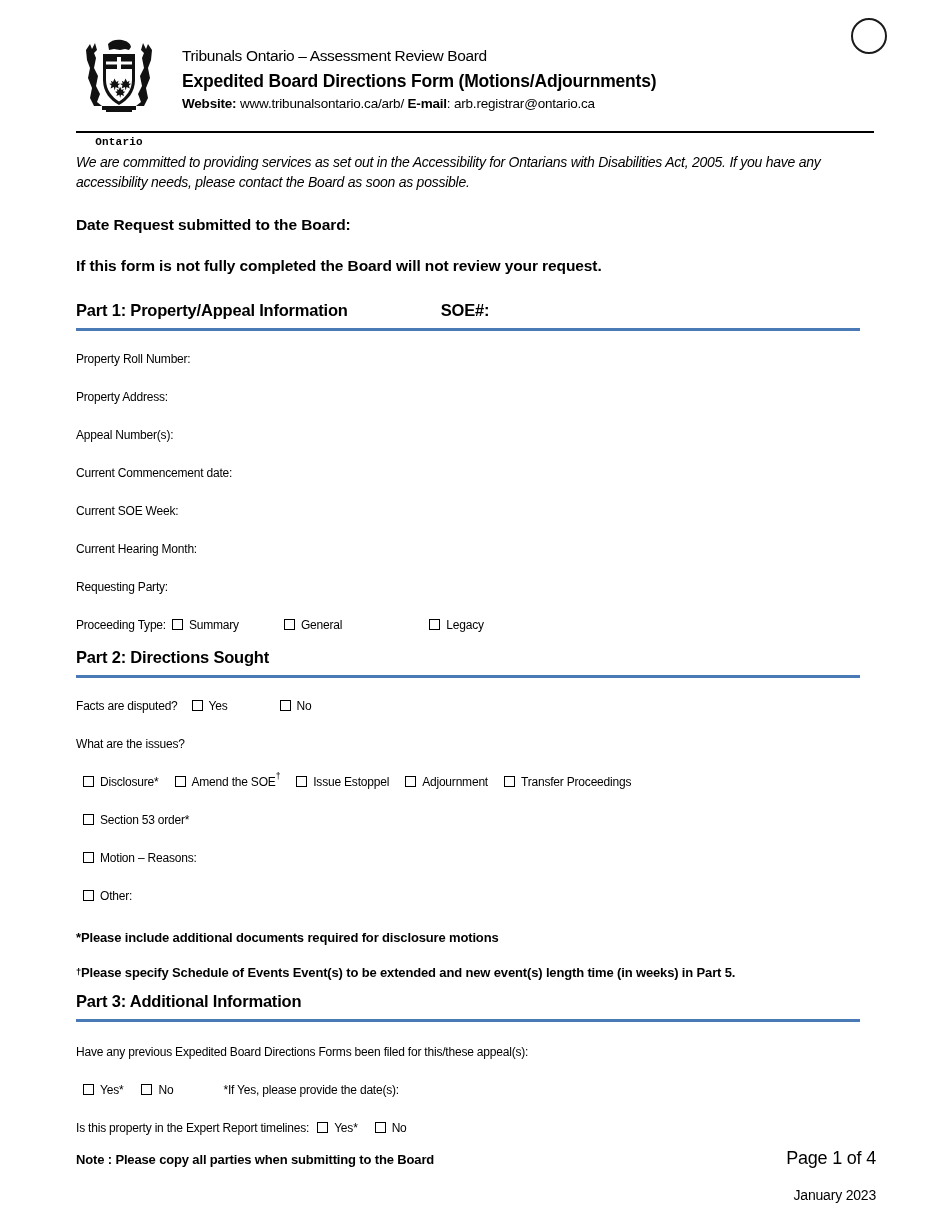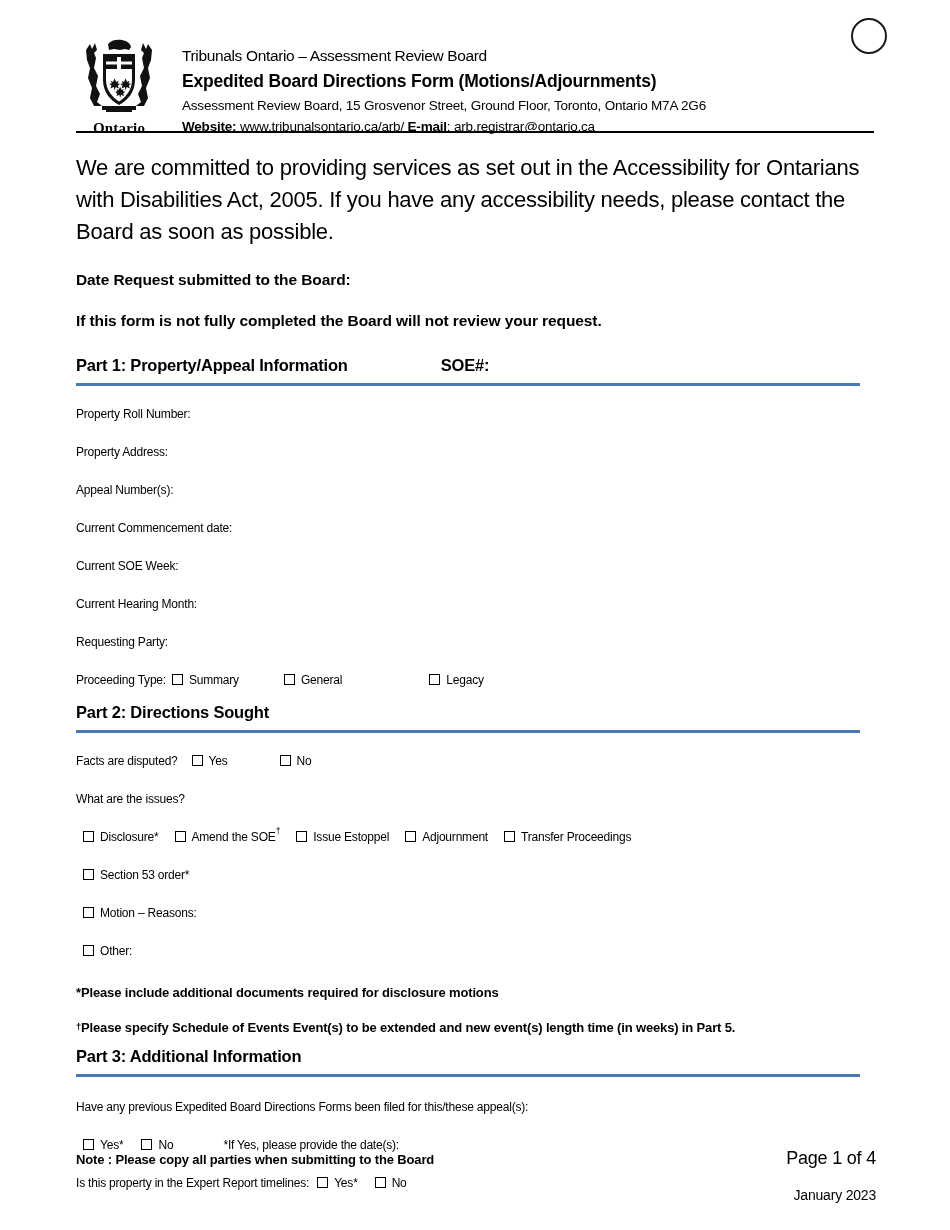--- a/index.html
+++ b/index.html
@@ -45,25 +45,25 @@
   .crest {
     width: 86px;
     flex: 0 0 86px;
     display: flex;
     flex-direction: column;
     align-items: center;
     padding-top: 2px;
   }
   .crest svg { display: block; }
   .crest-word {
-    font-family: Liberation Serif, serif;
-    font-size: 15px;
+    font-family: Liberation Mono, monospace;
+    font-size: 11px;
     font-weight: bold;
     letter-spacing: .2px;
-    margin-top: 1px;
+    margin-top: 17px;
     line-height: 1;
   }
   .masthead-text {
     flex: 1 1 auto;
     padding-top: 10px;
     padding-left: 20px;
   }
   .mh-line1 {
     font-size: 15.5px;
     line-height: 1.35;
@@ -103,21 +103,22 @@
   }
 
   
   .content {
     position: absolute;
     top: 152px;
     left: 76px;
     width: 800px;
   }
   .accessibility {
-    font-size: 22px;
+    font-size: 14px;
+    font-style: italic;
     line-height: 1.45;
     letter-spacing: -0.25px;
     width: 790px;
   }
   .bold-note {
     font-size: 15.5px;
     font-weight: bold;
     letter-spacing: -0.1px;
   }
   .gap-a { height: 23px; }
@@ -238,21 +239,20 @@
           <rect x="22" y="68" width="34" height="4"></rect>
           <path d="M26 72 h26 v2 h-26 z"></path>
         </g>
       </svg>
       <div class="crest-word">Ontario</div>
     </div>
 
     <div class="masthead-text">
       <div class="mh-line1">Tribunals Ontario – Assessment Review Board</div>
       <div class="mh-line2">Expedited Board Directions Form (Motions/Adjournments)</div>
-      <div class="mh-line3">Assessment Review Board, 15 Grosvenor Street, Ground Floor, Toronto, Ontario M7A 2G6</div>
       <div class="mh-line4"><b>Website:</b> <span>www.tribunalsontario.ca/arb/</span> <b>E-mail</b><span>: arb.registrar@ontario.ca</span></div>
     </div>
   </div>
   <div class="masthead-rule"></div>
 
   <div class="content">
 
     <div class="accessibility">We are committed to providing services as set out in the Accessibility for Ontarians with Disabilities Act, 2005. If you have any accessibility needs, please contact the Board as soon as possible.</div>
 
     <div class="gap-a"></div>

